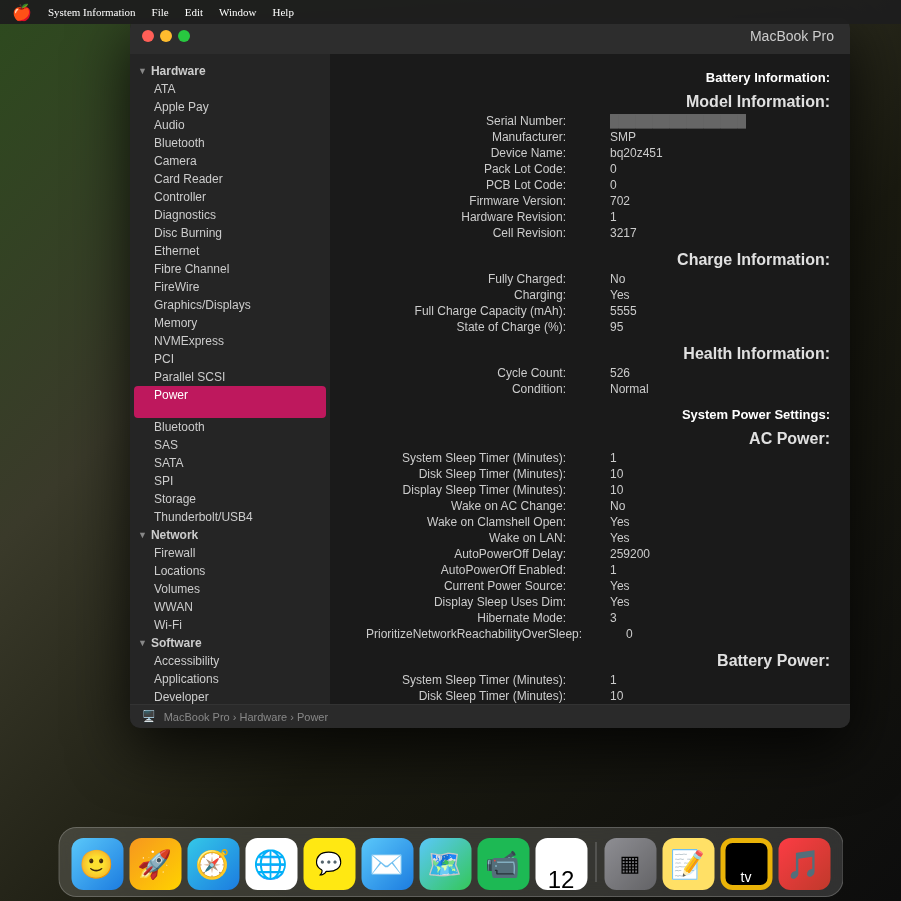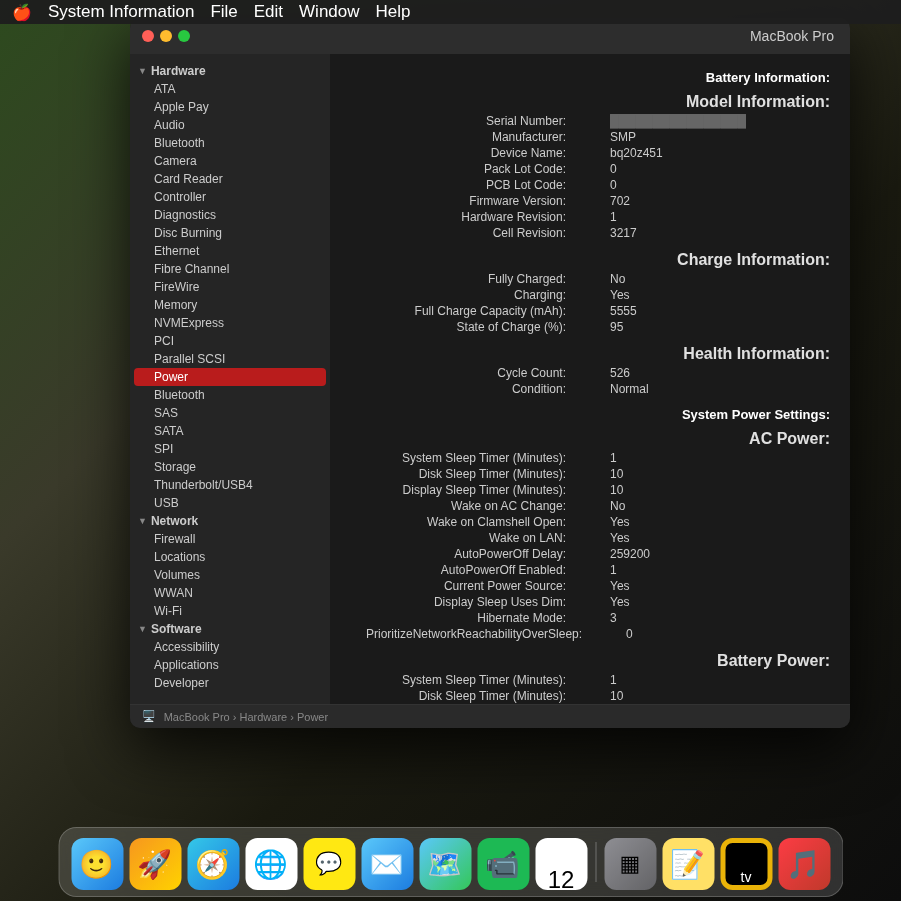--- a/index.html
+++ b/index.html
@@ -44,21 +44,21 @@
       background: rgba(30,30,30,0.95);
       display: flex;
       align-items: center;
       padding: 0 12px;
       gap: 16px;
       z-index: 20;
       font-size: 13px;
       color: #fff;
     }
     .menubar-apple { font-size: 16px; }
-    .menubar-item { color: #fff; font-size: 17px; }
+    .menubar-item { color: #fff; font-size: 11px; font-family: Liberation Serif, serif; }
 
     
     .titlebar {
       height: 36px;
       background: #2d2d2d;
       display: flex;
       align-items: center;
       padding: 0 12px;
       flex-shrink: 0;
       position: relative;
@@ -114,25 +114,25 @@
       color: #888;
     }
     .sidebar-item {
       padding: 2px 8px 2px 24px;
       color: #ccc;
       font-size: 12px;
       cursor: pointer;
       white-space: nowrap;
     }
     .sidebar-item.selected {
-      background: #b91c1c;
+      background: #be185d;
       color: #fff;
       border-radius: 4px;
       margin: 0 4px;
-      padding: 2px 4px 2px 20px;
+      padding: 2px 4px 16px 20px;
     }
 
     
     .main-content {
       flex: 1;
       background: #1a1a1a;
       overflow-y: auto;
       padding: 16px 20px;
       color: #e0e0e0;
       font-size: 12px;
@@ -265,32 +265,32 @@
       <div class="sidebar-item">Audio</div>
       <div class="sidebar-item">Bluetooth</div>
       <div class="sidebar-item">Camera</div>
       <div class="sidebar-item">Card Reader</div>
       <div class="sidebar-item">Controller</div>
       <div class="sidebar-item">Diagnostics</div>
       <div class="sidebar-item">Disc Burning</div>
       <div class="sidebar-item">Ethernet</div>
       <div class="sidebar-item">Fibre Channel</div>
       <div class="sidebar-item">FireWire</div>
+      <div class="sidebar-item">Graphics/Displays</div>
       <div class="sidebar-item">Memory</div>
       <div class="sidebar-item">NVMExpress</div>
       <div class="sidebar-item">PCI</div>
       <div class="sidebar-item">Parallel SCSI</div>
       <div class="sidebar-item selected">Power</div>
       <div class="sidebar-item">Bluetooth</div>
       <div class="sidebar-item">SAS</div>
       <div class="sidebar-item">SATA</div>
       <div class="sidebar-item">SPI</div>
       <div class="sidebar-item">Storage</div>
       <div class="sidebar-item">Thunderbolt/USB4</div>
-      <div class="sidebar-item">USB</div>
 
       <div class="sidebar-section-header">
         <span class="arrow">▼</span>
         <span>Network</span>
       </div>
       <div class="sidebar-item">Firewall</div>
       <div class="sidebar-item">Locations</div>
       <div class="sidebar-item">Volumes</div>
       <div class="sidebar-item">WWAN</div>
       <div class="sidebar-item">Wi-Fi</div>

